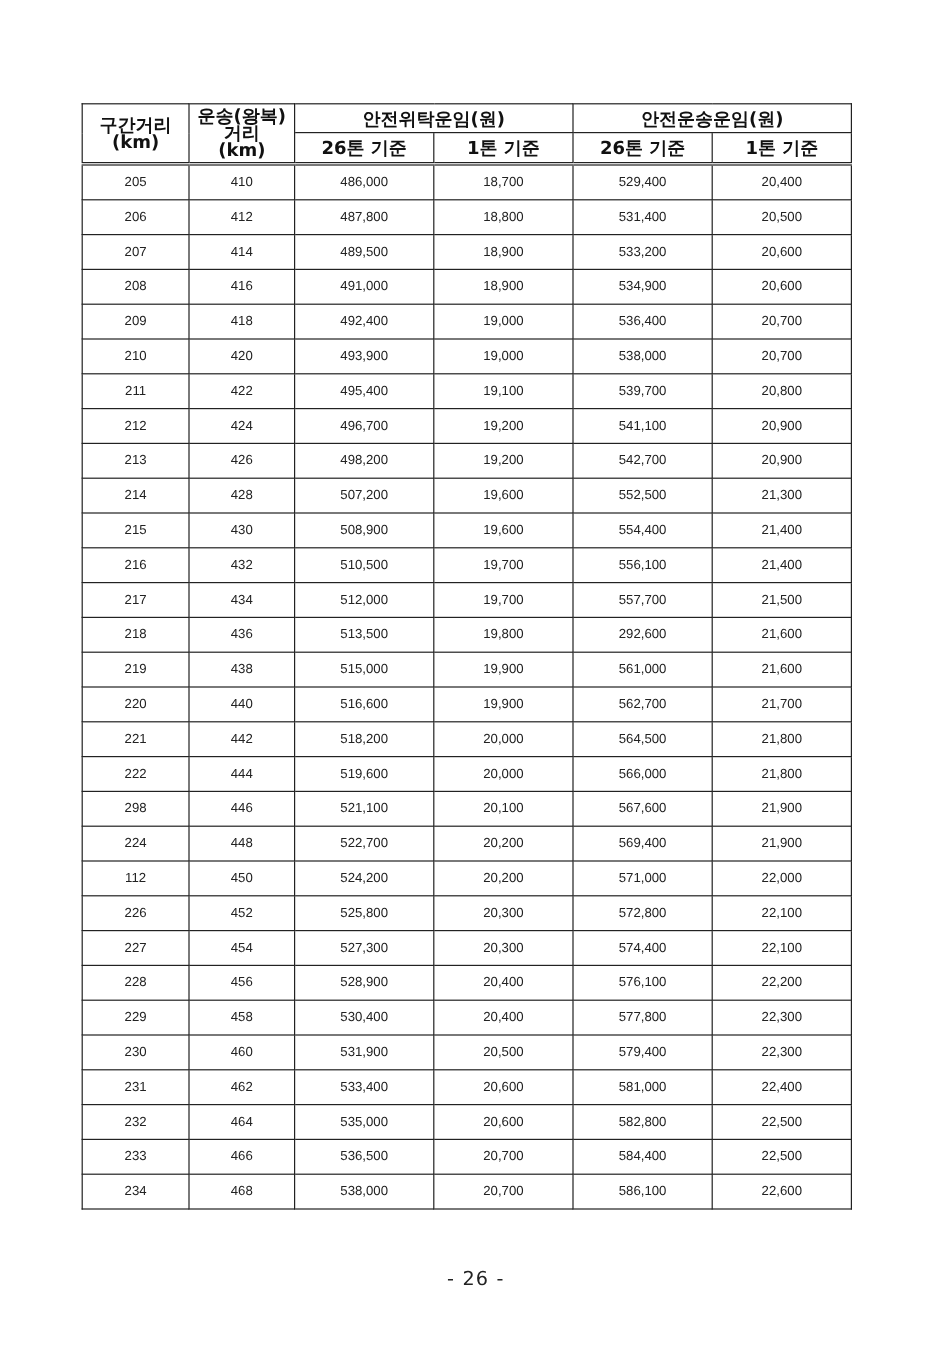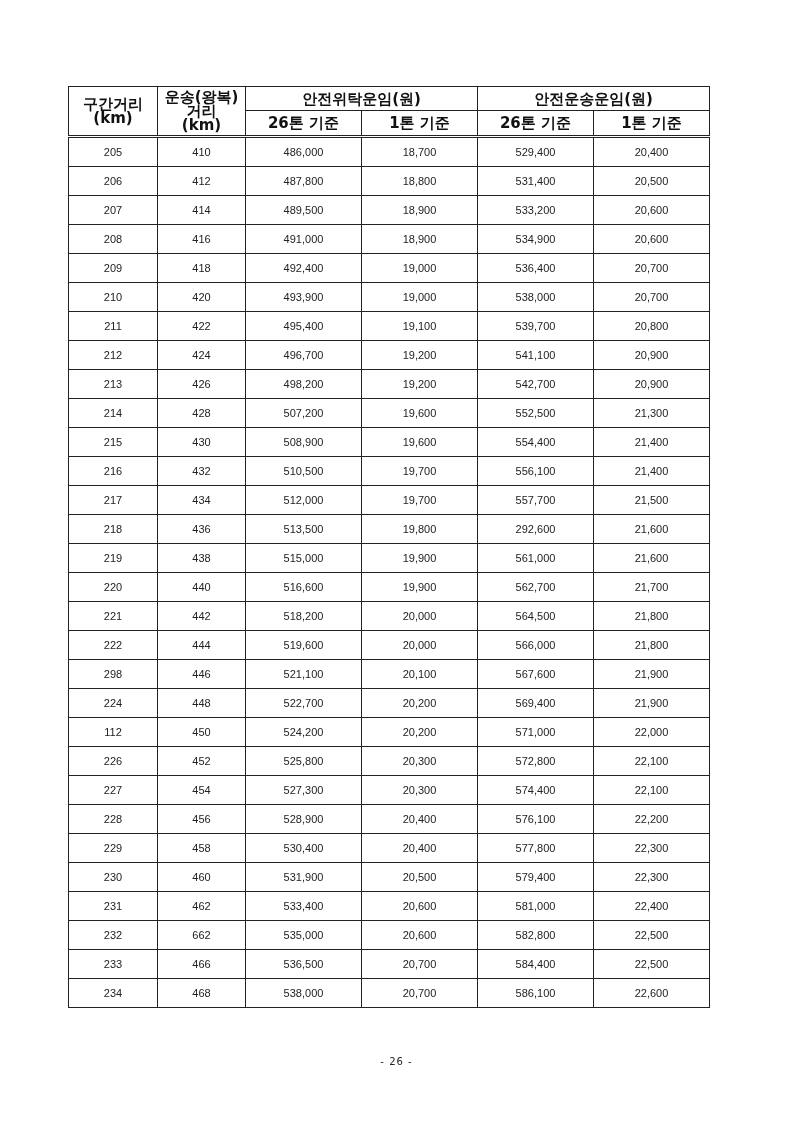--- a/index.html
+++ b/index.html
@@ -14,21 +14,21 @@
   table.fare col.c4 { width: 116px; }
   table.fare col.c5 { width: 116px; }
   table.fare col.c6 { width: 116px; }
   table.fare th, table.fare td { border: 1px solid #222; text-align: center; vertical-align: middle; padding: 0; }
   table.fare th { font-weight: bold; font-size: 15px; line-height: 14px; }
   table.fare thead tr.h1 th { height: 23px; }
   table.fare thead tr.h2 th { height: 24px; border-bottom: 3px double #222; }
   table.fare thead th.rowspan { border-bottom: 3px double #222; }
   table.fare td { height: 28px; font-size: 11px; font-family: "Liberation Sans", sans-serif; color: #222; }
   .pagenum { position: absolute; top: 1056px; left: 0; width: 793px; text-align: center;
-             font-size: 10px; font-family: "DejaVu Sans", sans-serif; color: #222; letter-spacing: 1px; }
+             font-size: 16px; font-family: "DejaVu Sans", sans-serif; color: #222; letter-spacing: 1px; }
 </style>
 </head>
 <body>
 
 <div class="page">
   <table class="fare">
     <colgroup>
       <col class="c1">
         <col class="c2">
         <col class="c3">
@@ -269,21 +269,21 @@
         <tr>
           <td>231</td>
           <td>462</td>
           <td>533,400</td>
           <td>20,600</td>
           <td>581,000</td>
           <td>22,400</td>
         </tr>
         <tr>
           <td>232</td>
-          <td>662</td>
+          <td>464</td>
           <td>535,000</td>
           <td>20,600</td>
           <td>582,800</td>
           <td>22,500</td>
         </tr>
         <tr>
           <td>233</td>
           <td>466</td>
           <td>536,500</td>
           <td>20,700</td>

